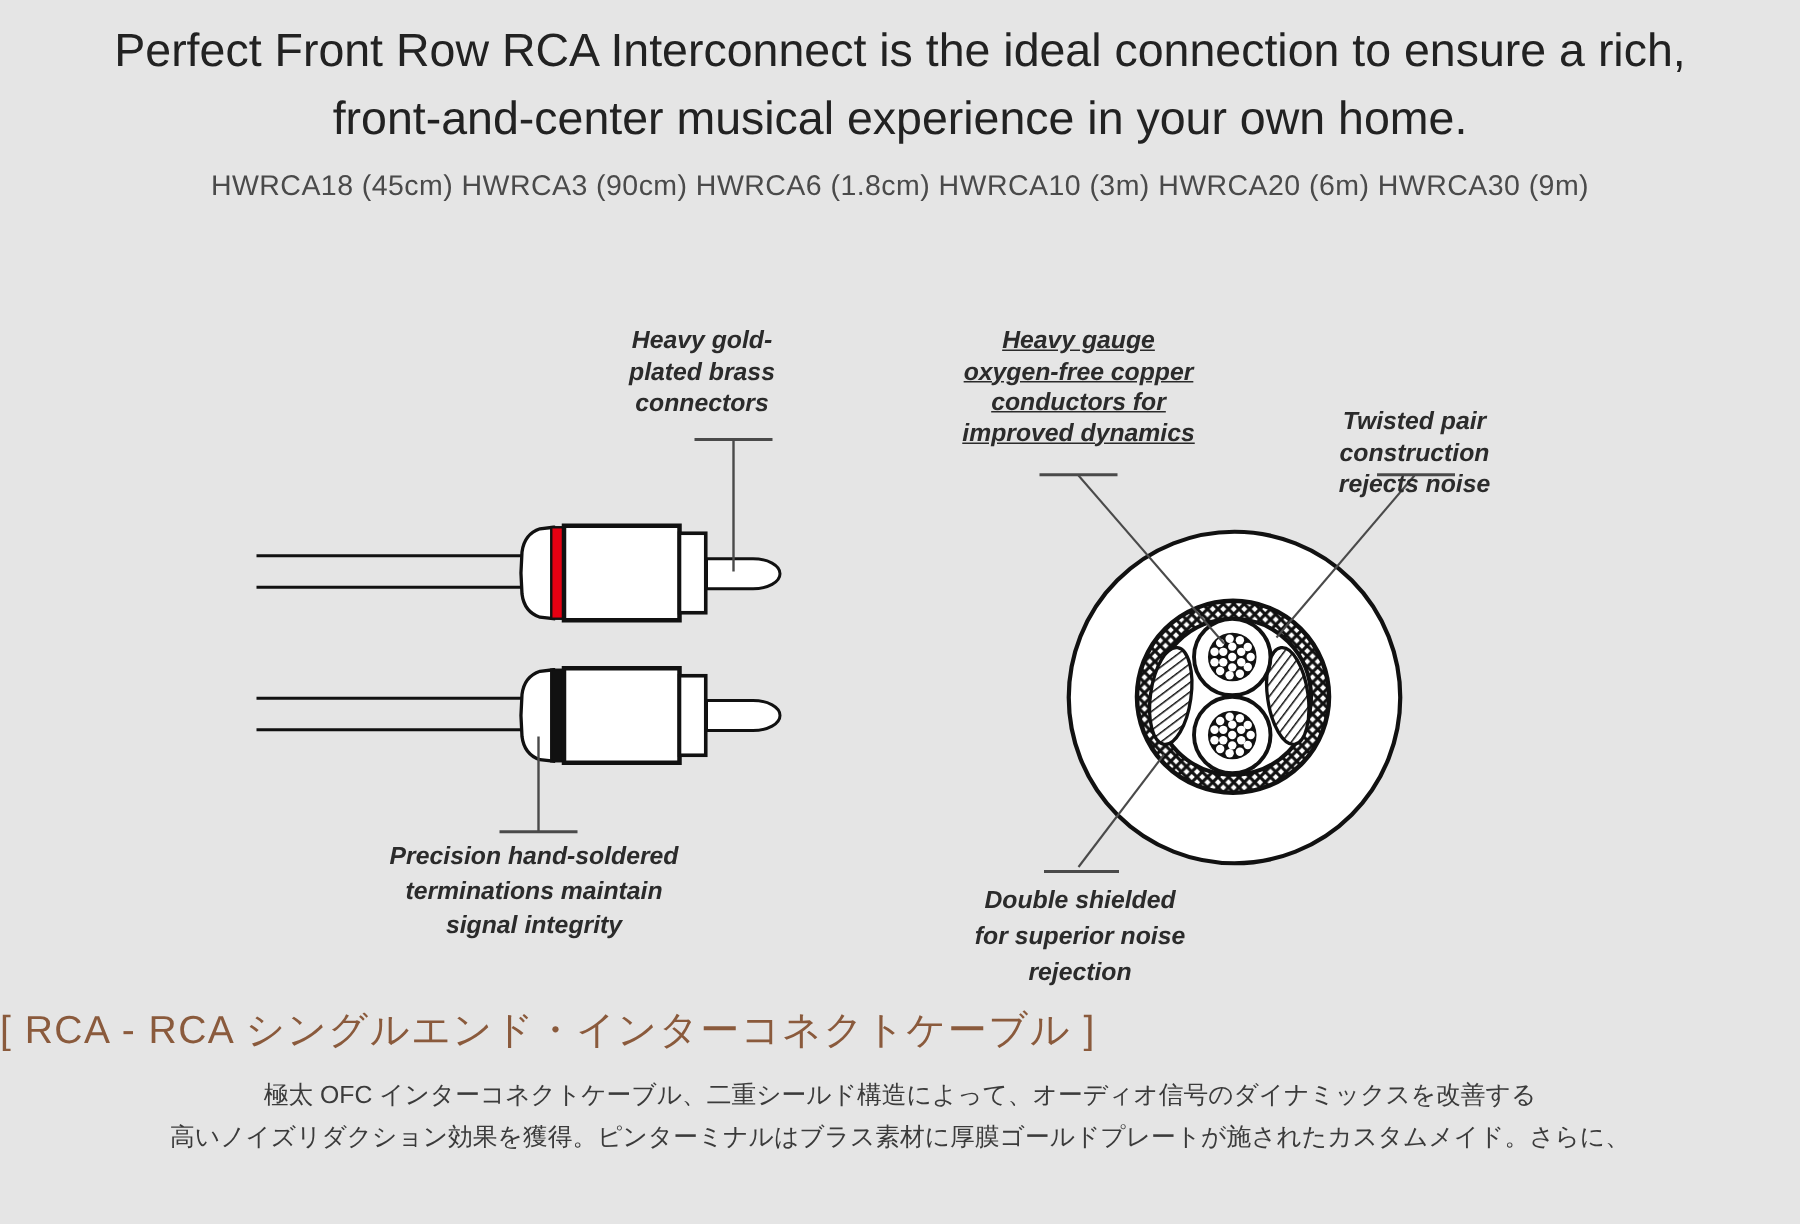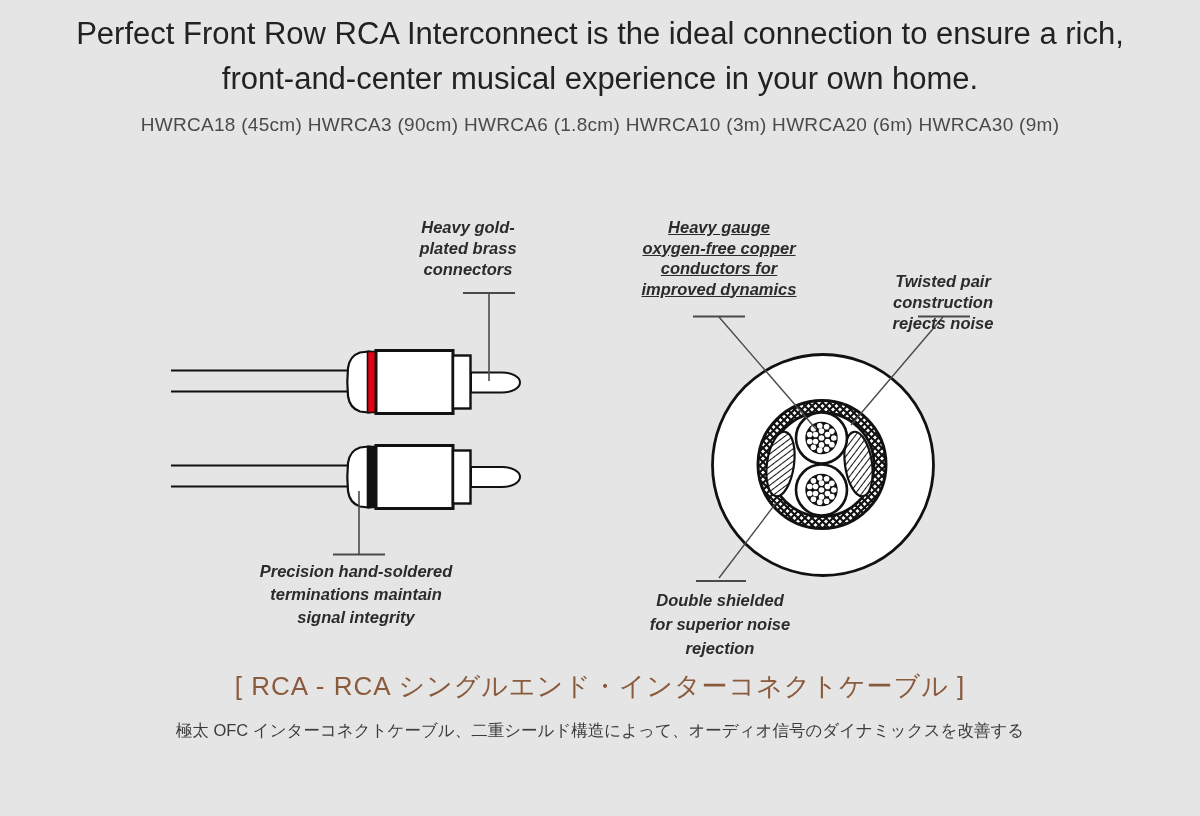--- a/index.html
+++ b/index.html
@@ -11,21 +11,21 @@
           font-size:19px;color:#4a4a4a;letter-spacing:.3px;}
   .art{position:absolute;left:0;top:0;}
   .callout{position:absolute;transform:translateX(-50%);text-align:center;
            font-style:italic;font-weight:bold;font-size:16.5px;line-height:21px;
            color:#2b2b2b;white-space:pre-line;}
   #lbl-connectors{left:468px;top:217px;}
   #lbl-conductors{left:719px;top:217px;line-height:20.5px;text-decoration:underline;}
   #lbl-twisted{left:943px;top:239px;margin-top:32px;}
   #lbl-terminations{left:356px;top:560px;line-height:23px;}
   #lbl-shielding{left:720px;top:588px;line-height:24px;}
-  .jp-title{position:absolute;top:669px;left:0;width:1200px;text-align:center;
+  .jp-title{position:absolute;top:669px;left:0;width:1200px;text-align:left;
             font-size:26px;letter-spacing:1px;color:#8a5a3c;}
   .jp-body{position:absolute;top:716px;left:0;width:1200px;text-align:center;
            font-size:16.5px;line-height:28px;color:#3b3b3b;}
 </style>
 </head>
 <body>
 
 <div class="page">
 
   <div class="headline">Perfect Front Row RCA Interconnect is the ideal connection to ensure a rich,
@@ -127,15 +127,16 @@
   <div class="callout" id="lbl-terminations">Precision hand-soldered
 terminations maintain
 signal integrity</div>
   <div class="callout" id="lbl-shielding">Double shielded
 for superior noise
 rejection</div>
 
   <div class="jp-title">[ RCA - RCA シングルエンド・インターコネクトケーブル ]</div>
   <div class="jp-body">
     <div>極太 OFC インターコネクトケーブル、二重シールド構造によって、オーディオ信号のダイナミックスを改善する</div>
+    <div>高いノイズリダクション効果を獲得。ピンターミナルはブラス素材に厚膜ゴールドプレートが施されたカスタムメイド。さらに、</div>
   </div>
 
 </div>
 
 </body></html>

